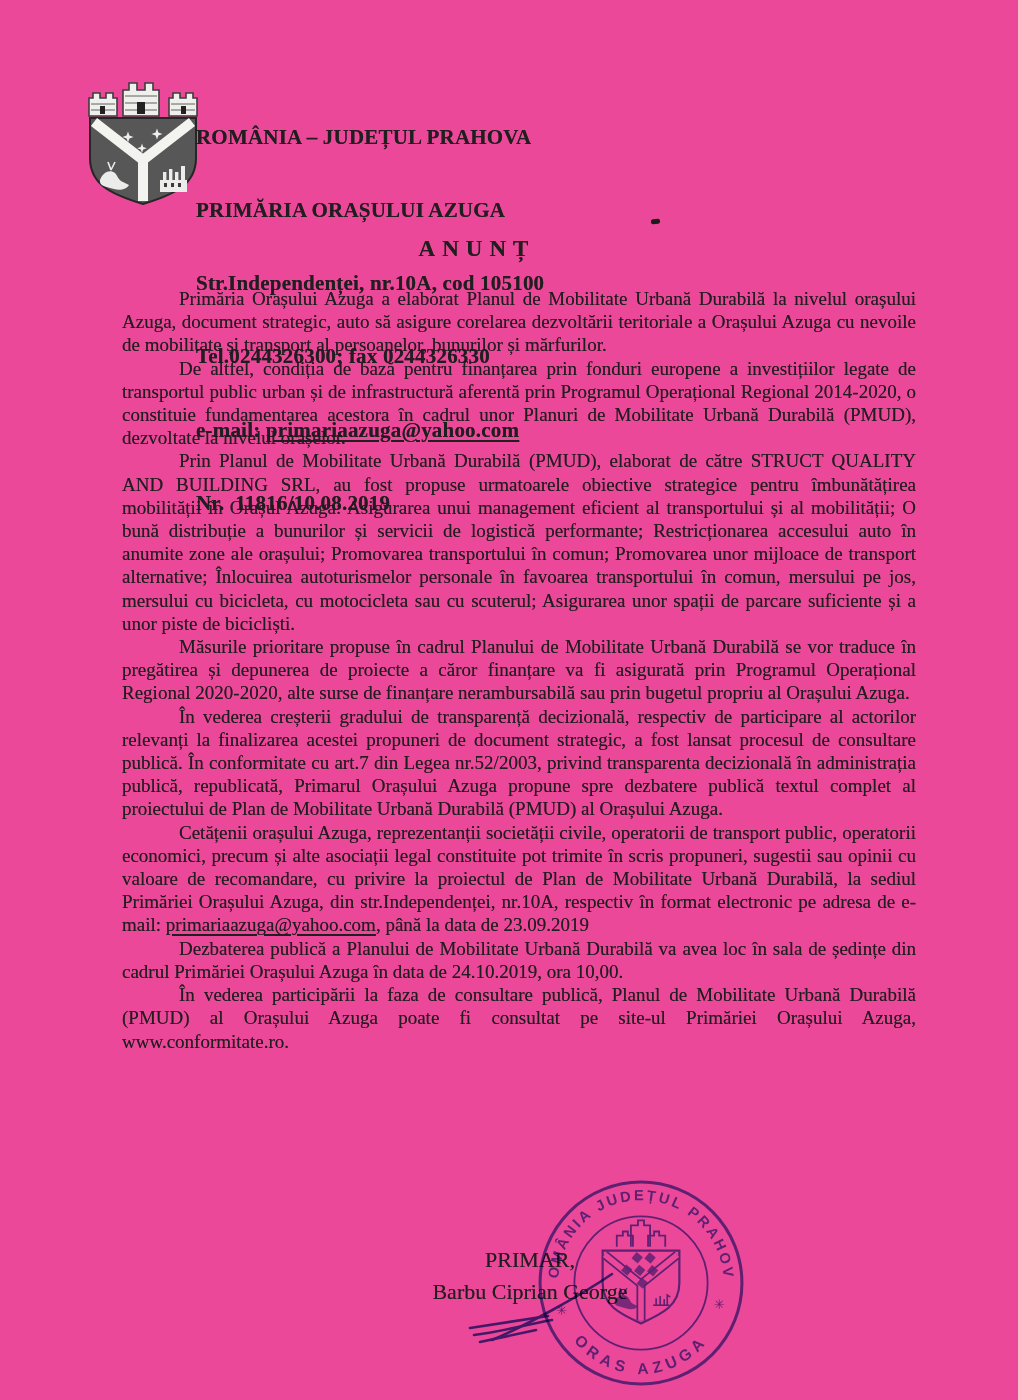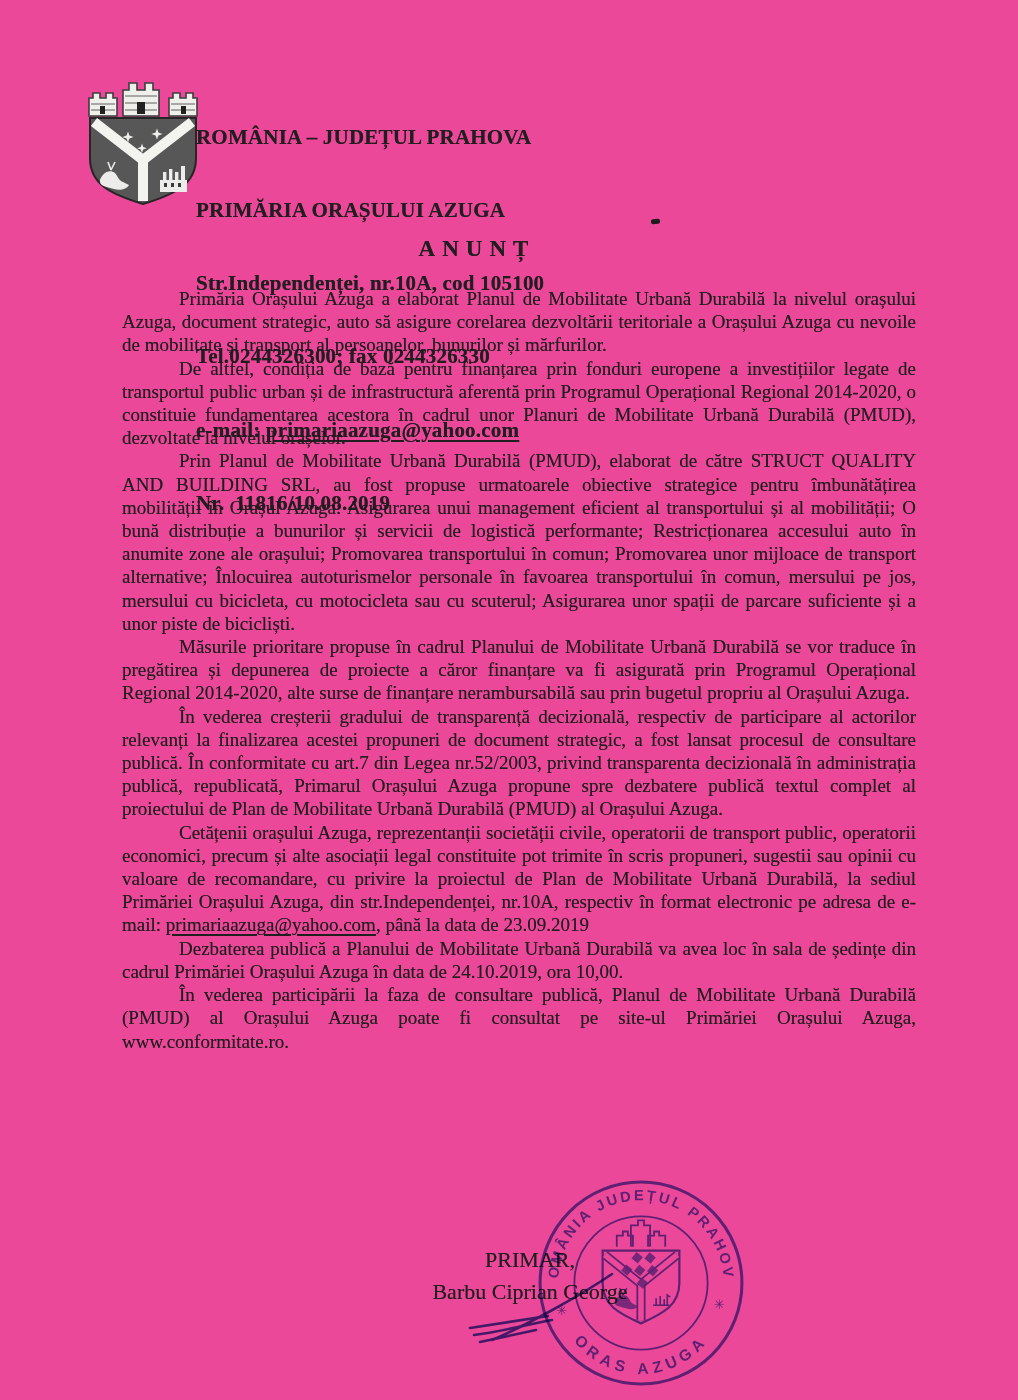--- a/index.html
+++ b/index.html
@@ -112,21 +112,21 @@
   <div class="speck"></div>
 
   <div class="title-wrap">
     <span class="title">ANUNȚ</span>
   </div>
 
   <div class="body-text">
     <p>Primăria Orașului Azuga a elaborat Planul de Mobilitate Urbană Durabilă la nivelul orașului Azuga, document strategic, auto să asigure corelarea dezvoltării teritoriale a Orașului Azuga cu nevoile de mobilitate și transport al persoanelor, bunurilor și mărfurilor.</p>
     <p>De altfel, condiția de bază pentru finanțarea prin fonduri europene a investițiilor legate de transportul public urban și de infrastructură aferentă prin Programul Operațional Regional 2014-2020, o constituie fundamentarea acestora în cadrul unor Planuri de Mobilitate Urbană Durabilă (PMUD), dezvoltate la nivelul orașelor.</p>
     <p>Prin Planul de Mobilitate Urbană Durabilă (PMUD), elaborat de către STRUCT QUALITY AND BUILDING SRL, au fost propuse urmatoarele obiective strategice pentru îmbunătățirea mobilității în Orașul Azuga: Asigurarea unui management eficient al transportului și al mobilității; O bună distribuție a bunurilor și servicii de logistică performante; Restricționarea accesului auto în anumite zone ale orașului;  Promovarea transportului în comun; Promovarea unor mijloace de transport alternative; Înlocuirea autoturismelor personale în favoarea transportului în comun, mersului pe jos, mersului cu bicicleta, cu motocicleta sau cu scuterul; Asigurarea unor spații de parcare suficiente și a unor piste de bicicliști.</p>
-    <p>Măsurile prioritare propuse în cadrul Planului de Mobilitate Urbană Durabilă se vor traduce în pregătirea și depunerea de proiecte a căror finanțare va fi asigurată prin Programul Operațional Regional 2014-2020, alte surse de finanțare nerambursabilă sau prin bugetul propriu al Orașului Azuga.</p>
+    <p>Măsurile prioritare propuse în cadrul Planului de Mobilitate Urbană Durabilă se vor traduce în pregătirea și depunerea de proiecte a căror finanțare va fi asigurată prin Programul Operațional Regional 2020-2020, alte surse de finanțare nerambursabilă sau prin bugetul propriu al Orașului Azuga.</p>
     <p>În vederea creșterii gradului de transparență decizională, respectiv de participare al actorilor relevanți la finalizarea acestei propuneri de document strategic, a fost lansat procesul de consultare publică. În conformitate cu art.7 din Legea nr.52/2003, privind transparenta decizională în administrația publică, republicată, Primarul Orașului Azuga propune spre dezbatere publică textul complet al proiectului de Plan de Mobilitate Urbană Durabilă (PMUD) al Orașului Azuga.</p>
     <p><span>Cetățenii orașului Azuga, reprezentanții societății civile, operatorii de transport public, operatorii economici, precum și alte asociații legal constituite pot trimite în scris propuneri, sugestii sau opinii cu valoare de recomandare, cu privire la proiectul de Plan de Mobilitate Urbană Durabilă, la sediul Primăriei Orașului Azuga, din str.Independenței, nr.10A, respectiv în format electronic pe adresa de e-mail: </span><span class="u">primariaazuga@yahoo.com</span><span>, până la data de 23.09.2019</span></p>
     <p>Dezbaterea publică a Planului de Mobilitate Urbană Durabilă va avea loc în sala de ședințe din cadrul Primăriei Orașului Azuga în data de 24.10.2019, ora 10,00.</p>
     <p><span>În vederea participării la faza de consultare publică, Planul de Mobilitate Urbană Durabilă (PMUD) al Orașului Azuga poate fi consultat pe site-ul Primăriei Orașului Azuga, </span><span>www.conformitate.ro</span><span>.</span></p>
   </div>
 
   <div class="sig-block">
     <div>PRIMAR,</div>
     <div>Barbu Ciprian George</div>
   </div>

